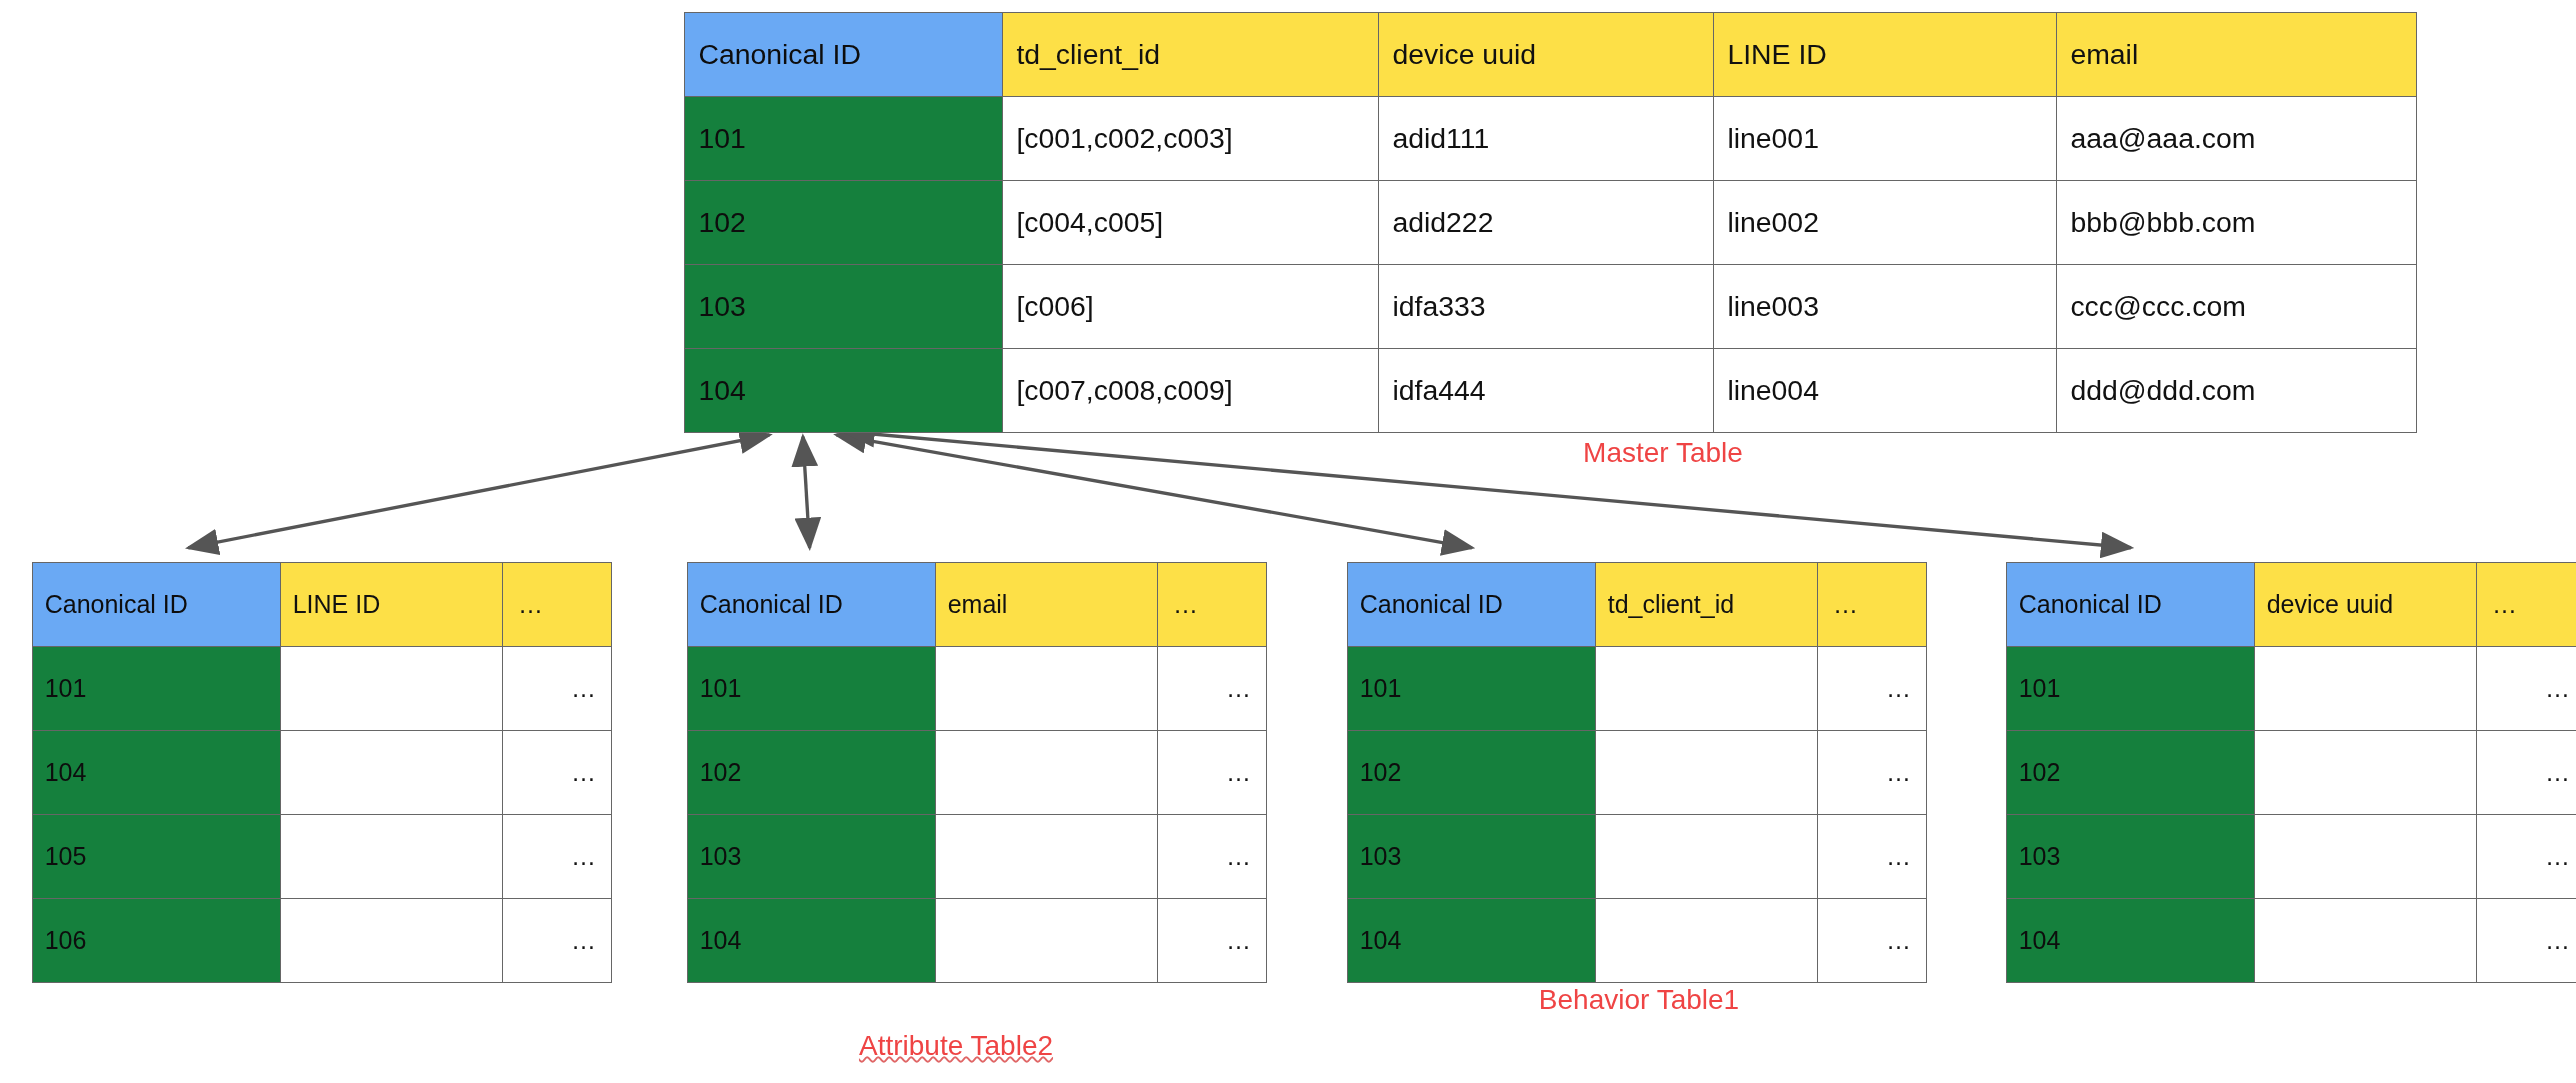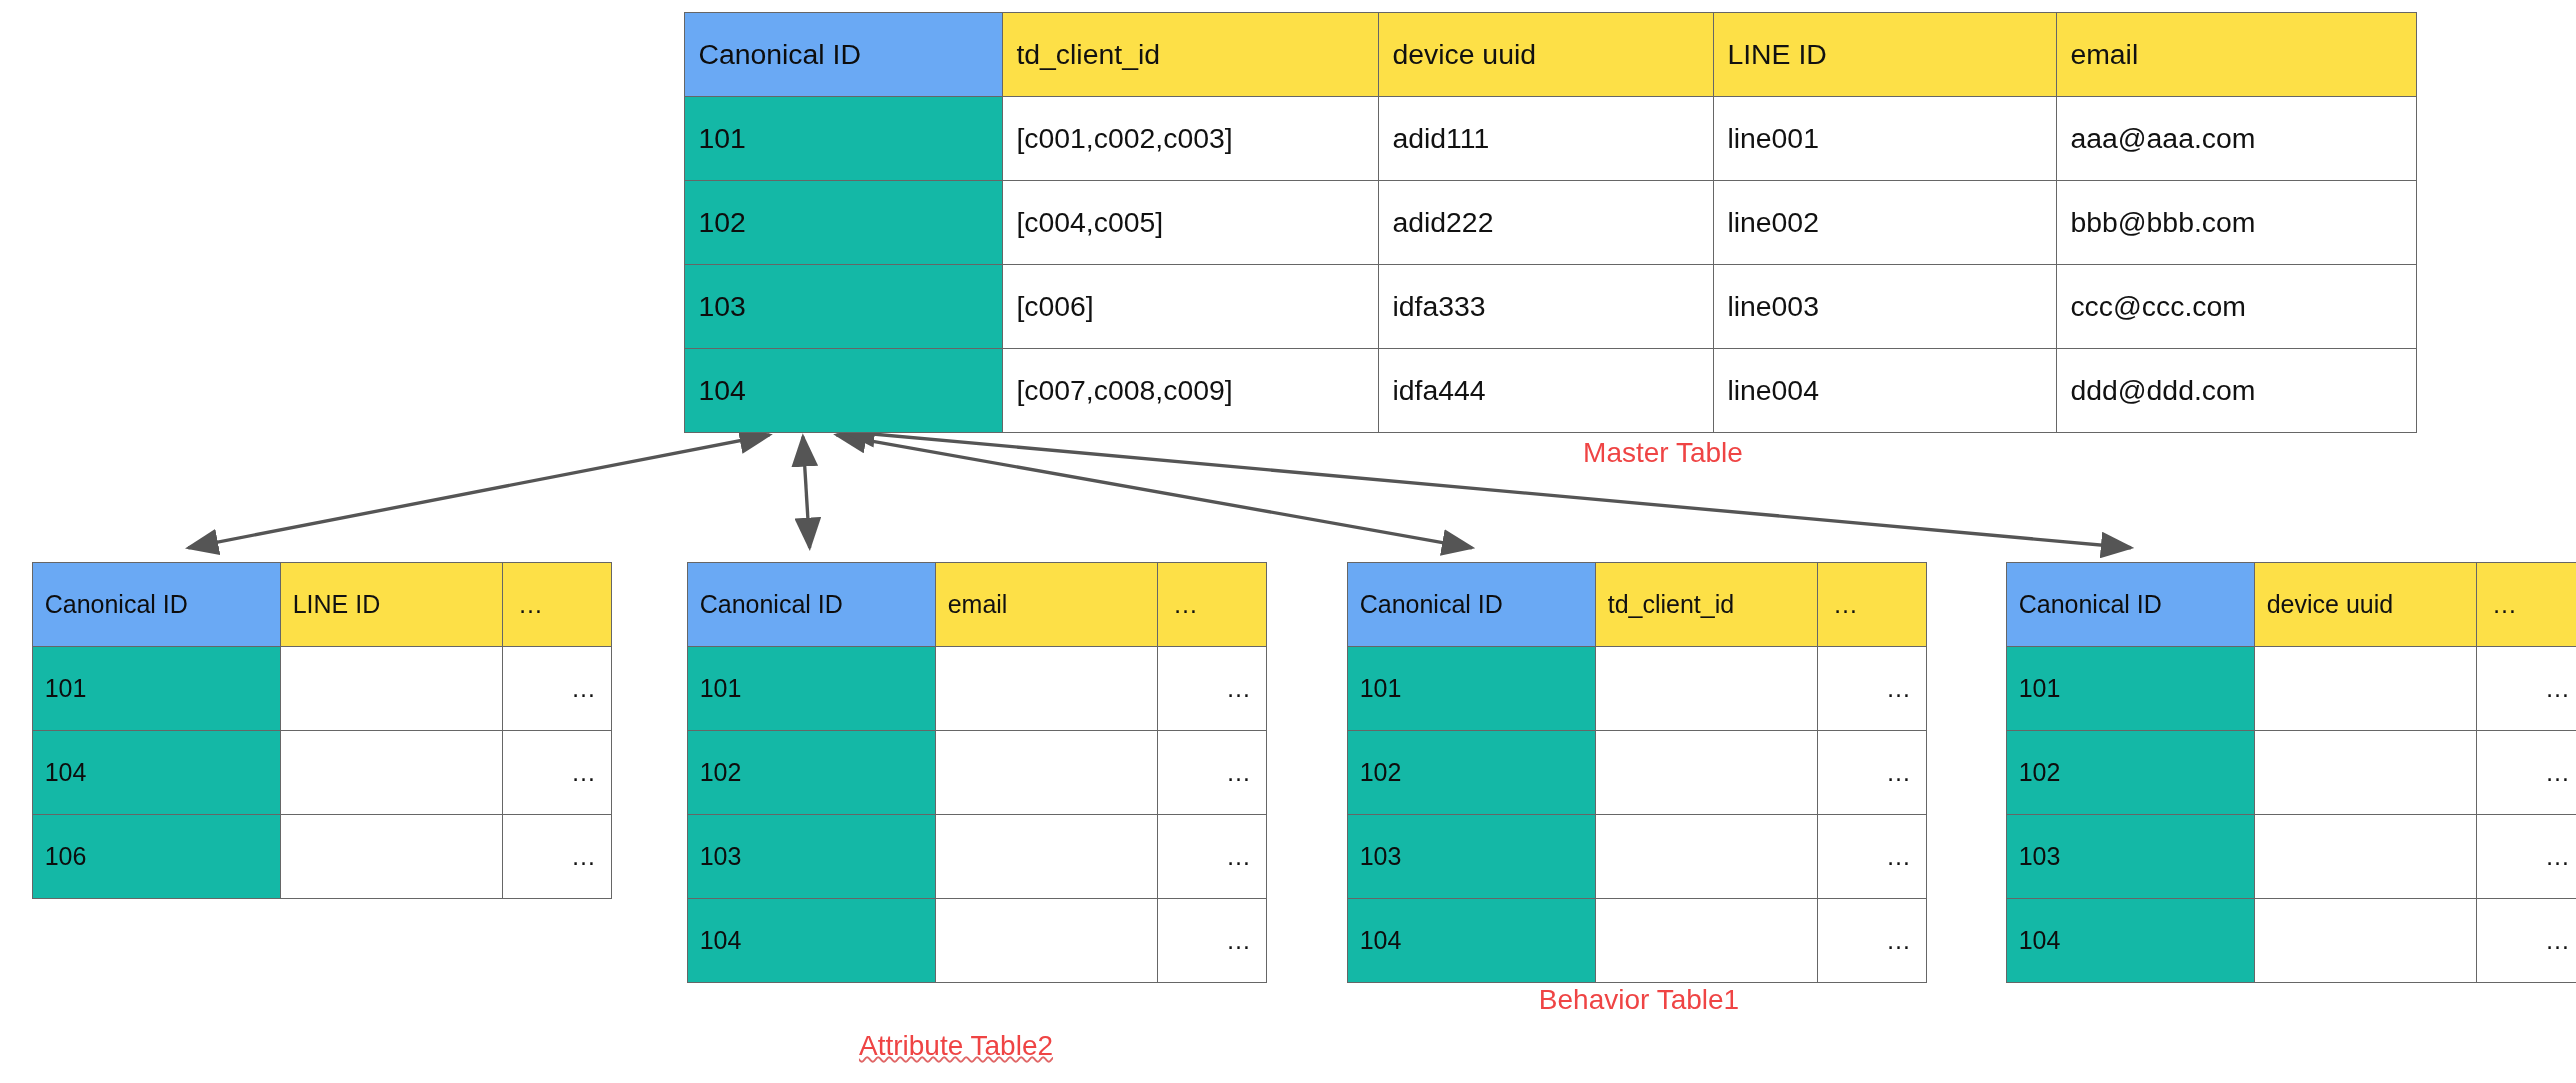--- a/index.html
+++ b/index.html
@@ -39,21 +39,21 @@
     padding: 0 13.4px;
     font-size: 28px;
     line-height: 1.1;
     height: 80px;
     vertical-align: middle;
     white-space: nowrap;
     overflow: hidden;
     background: #ffffff;
   }
   .tbl td.idcell {
-    background: #14b8a6;
+    background: #15803d;
     color: #0d0d0d;
   }
   .tbl td.hdr {
     background: #fde047;
   }
   .tbl td.hdr.idcell {
     background: #6aa9f4;
   }
   .caption {
     position: absolute;
@@ -189,20 +189,25 @@
         <td class="idcell">101</td>
         <td></td>
         <td class="dots">…</td>
       </tr>
       <tr>
         <td class="idcell">104</td>
         <td></td>
         <td class="dots">…</td>
       </tr>
       <tr>
+        <td class="idcell">105</td>
+        <td></td>
+        <td class="dots">…</td>
+      </tr>
+      <tr>
         <td class="idcell">106</td>
         <td></td>
         <td class="dots">…</td>
       </tr>
     </tbody>
   </table>
 
   <table class="tbl small-tbl" id="attr2-table">
     <colgroup>
         <col style="width:248px">

